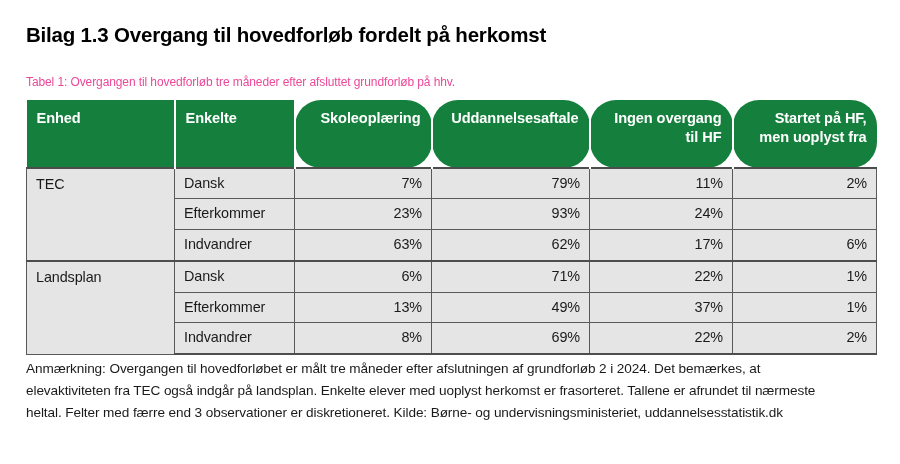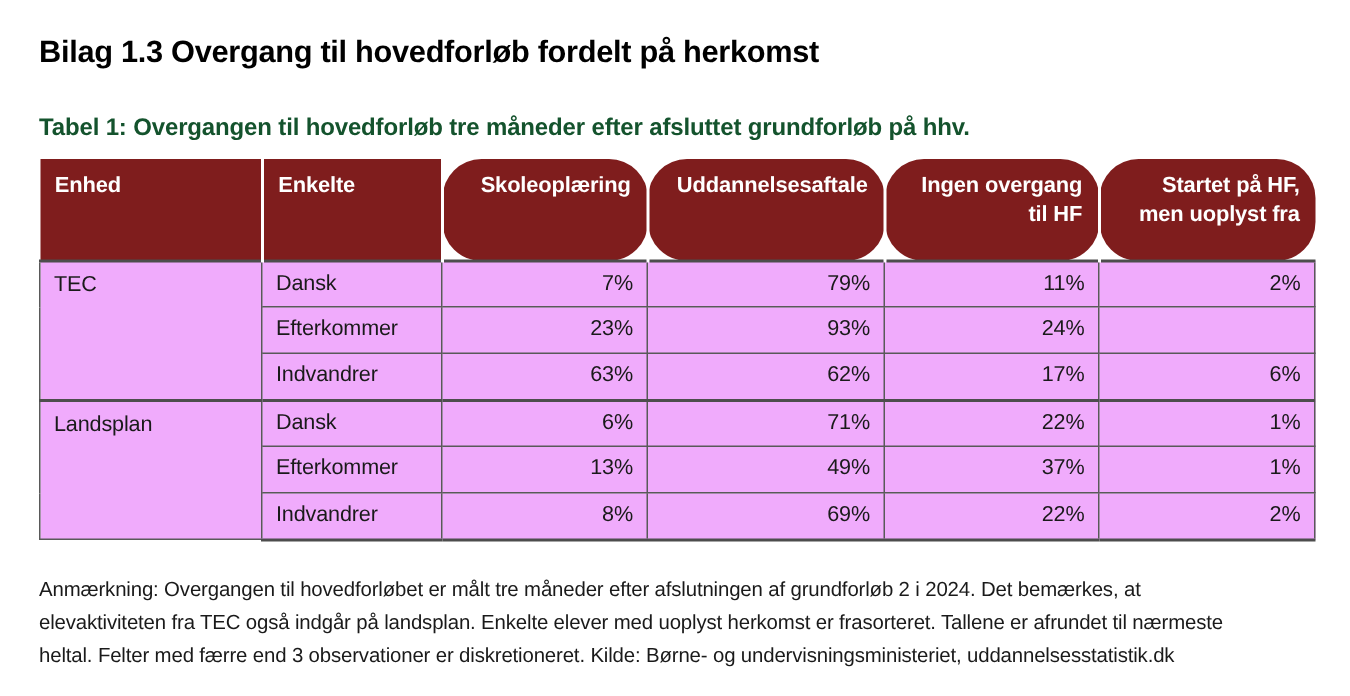--- a/index.html
+++ b/index.html
@@ -25,23 +25,23 @@
   .doc-title {
     font-size: 20.5px;
     font-weight: bold;
     letter-spacing: -0.2px;
     color: #000;
     margin: 0;
     padding-top: 23px;
     line-height: 1.2;
   }
   .table-caption {
-    font-size: 16px;
-    font-weight: bold;
-    color: #14532d;
+    font-size: 12px;
+    font-weight: normal;
+    color: #ec4899;
     margin: 0;
     padding-top: 26px;
     line-height: 1.48;
     letter-spacing: -0.1px;
     max-width: 700px;
   }
   table.data-table {
     border-collapse: collapse;
     table-layout: fixed;
     width: 850px;
@@ -49,40 +49,40 @@
     font-size: 14.2px;
   }
   table.data-table col.c-enhed   { width: 148px; }
   table.data-table col.c-herk    { width: 120px; }
   table.data-table col.c-skole   { width: 137px; }
   table.data-table col.c-udd     { width: 158px; }
   table.data-table col.c-ingen   { width: 143px; }
   table.data-table col.c-hf      { width: 144px; }
 
   table.data-table thead th {
-    background: #7f1d1d;
+    background: #15803d;
     color: #ffffff;
     font-weight: bold;
     font-size: 14.6px;
     vertical-align: top;
     padding: 9px 10px 20px 10px;
     border-right: 2px solid #ffffff;
     line-height: 1.28;
     letter-spacing: -0.1px;
   }
   table.data-table thead th:last-child { border-right: none; }
   table.data-table thead th.align-left  { text-align: left; }
   table.data-table thead th.align-right { text-align: right; border-radius: 26px; }
 
   table.data-table tbody td {
     border: 1px solid #595959;
     padding: 5px 9px 6px 9px;
     line-height: 1.3;
     height: 18px;
-    background: #f0abfc;
+    background: #e5e5e5;
     color: #1a1a1a;
     font-size: 14.4px;
     letter-spacing: -0.1px;
   }
   table.data-table tbody td.num { text-align: right; }
   table.data-table tbody td.label { text-align: left; }
   table.data-table tbody td.group-cell {
     vertical-align: top;
     padding-top: 6px;
   }
@@ -90,21 +90,21 @@
     border-top: 2px solid #4d4d4d;
   }
   table.data-table tbody tr:last-child > td {
     border-bottom: 2px solid #4d4d4d;
   }
   .footnote {
     font-size: 13.6px;
     line-height: 1.62;
     color: #1a1a1a;
     margin: 0;
-    padding-top: 21px;
+    padding-top: 3px;
     max-width: 812px;
     letter-spacing: -0.1px;
   }
 </style>
 </head>
 <body>
 
 <div class="page">
 
   <h1 class="doc-title">Bilag 1.3 Overgang til hovedforløb fordelt på herkomst</h1>

